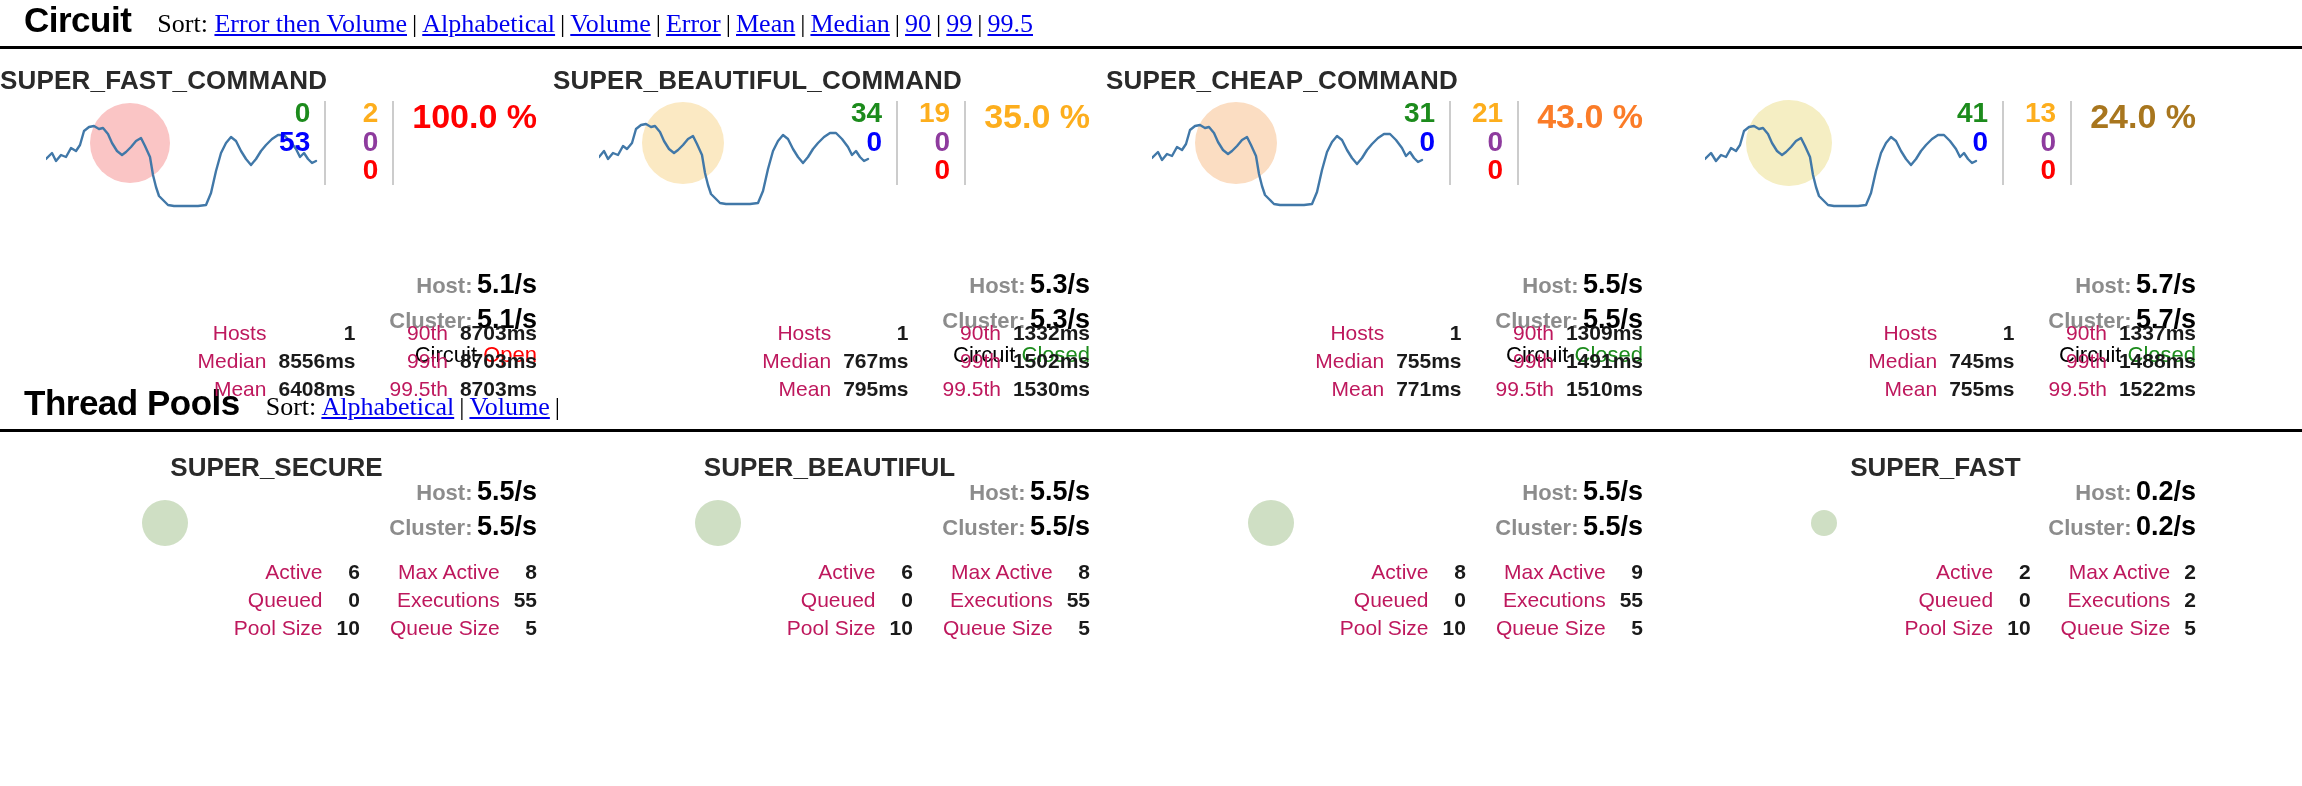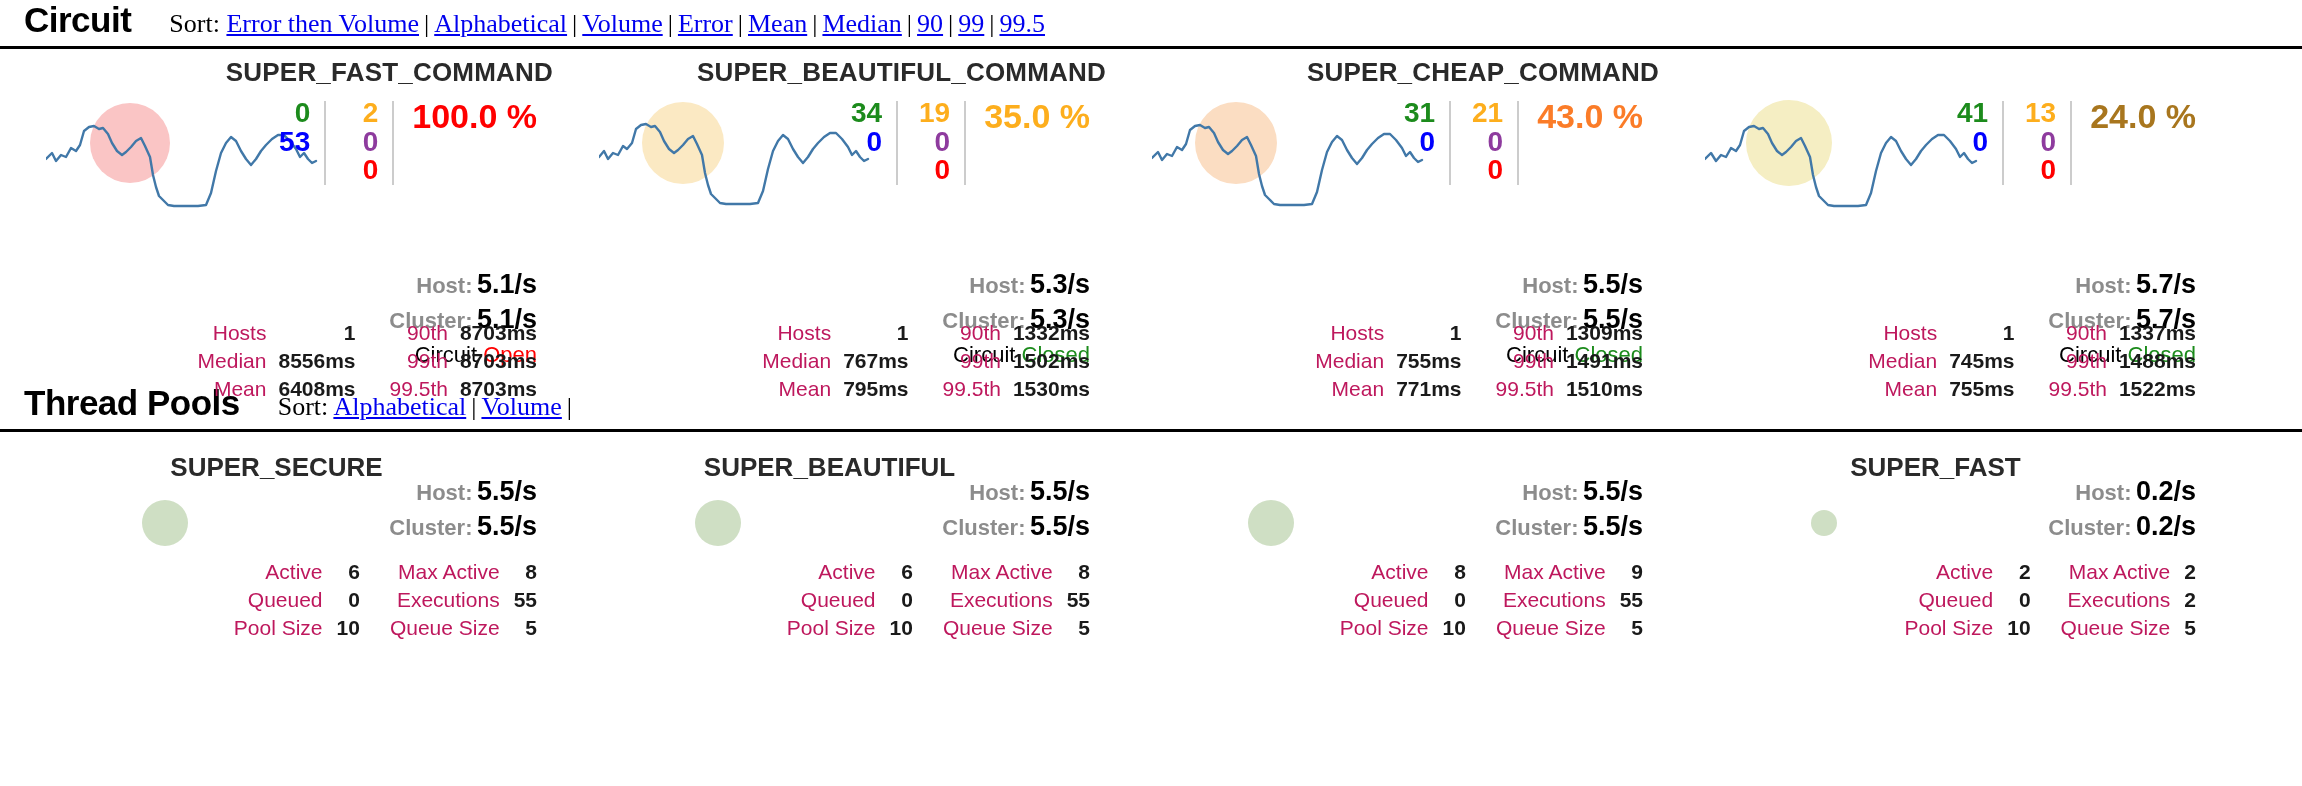--- a/index.html
+++ b/index.html
@@ -30,21 +30,21 @@
     color: #000;
     white-space: nowrap;
   }
   .sort-wrap {
     font-family: "Liberation Serif", serif;
     font-size: 26px;
     color: #000;
     margin-left: 26px;
     white-space: nowrap;
   }
-  .sort-label { color: #000; margin-left: 12px; }
+  .sort-label { color: #000; }
   .sort-link {
     color: #0000ee;
     text-decoration: underline;
     cursor: pointer;
   }
   .sort-sep { color: #000; padding: 0 5px; }
   .hr {
     border: 0;
     border-top: 3px solid #000;
     margin: 6px 0 0 0;
@@ -56,26 +56,26 @@
     display: flex;
     width: 2302px;
   }
   .circuit-card {
     position: relative;
     width: 553px;
     height: 320px;
     flex: 0 0 553px;
   }
   .card-title {
-    text-align: right;
+    text-align: left;
     font-size: 26px;
     font-weight: bold;
     color: #2a2a2a;
     letter-spacing: 0.2px;
-    padding-top: 8px;
+    padding-top: 16px;
     white-space: nowrap;
   }
 
   
   .spark {
     position: absolute;
     left: 46px;
     top: 52px;
     width: 290px;
     height: 125px;

